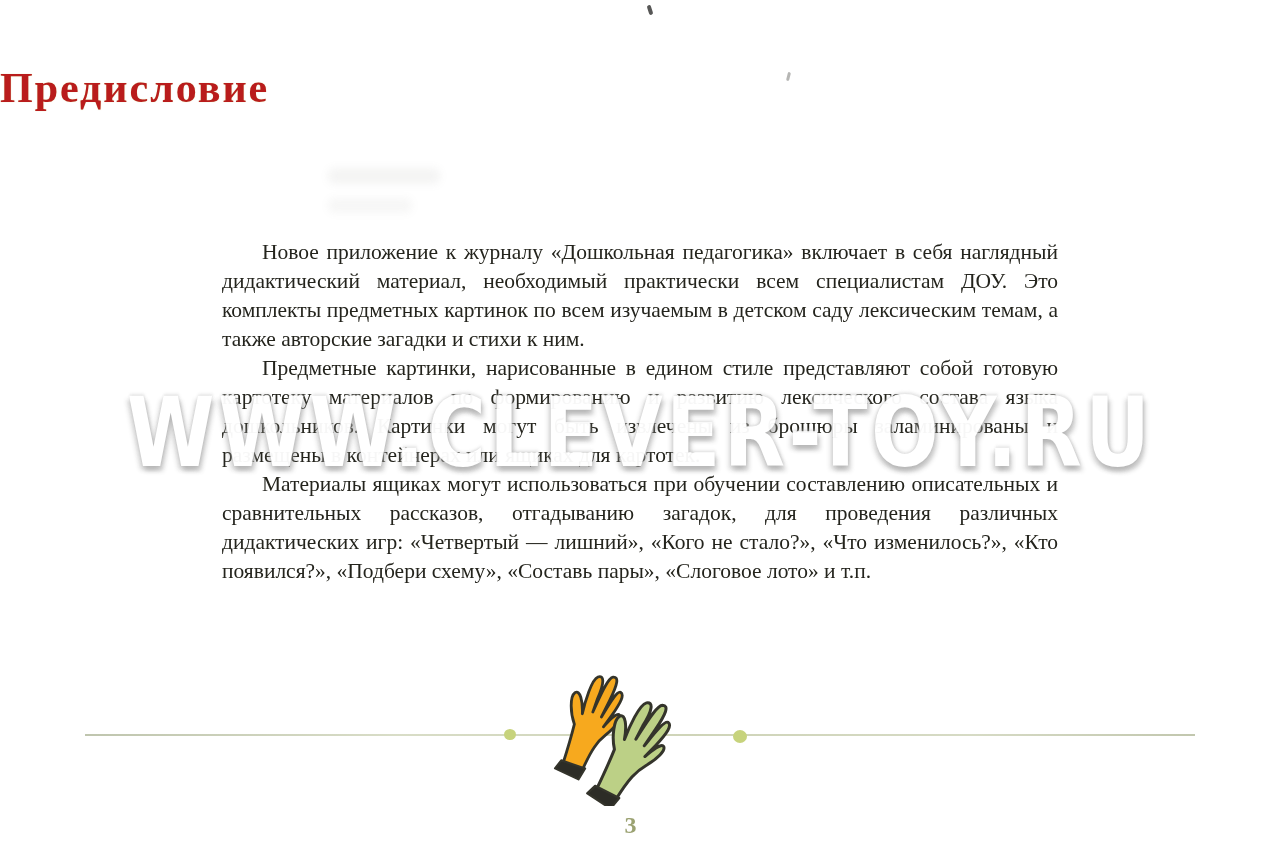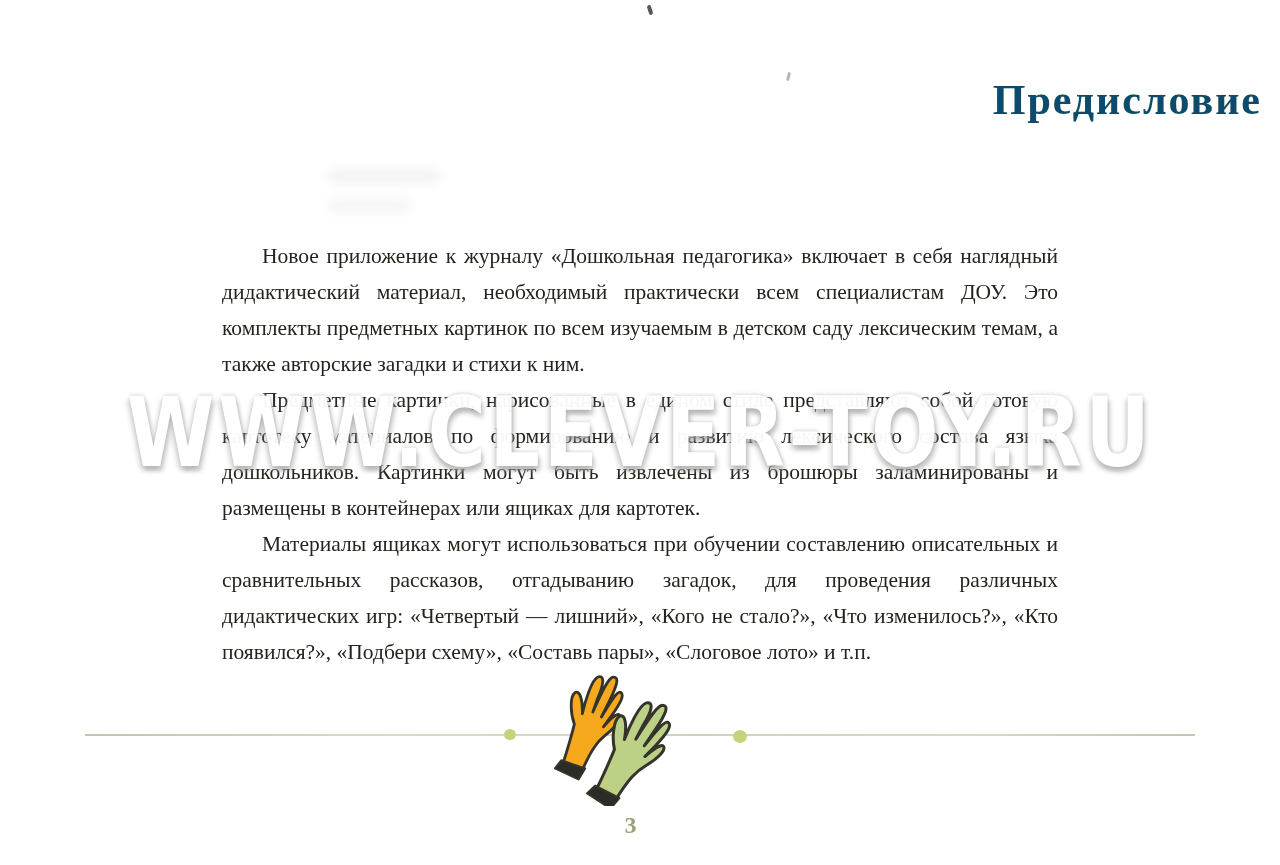--- a/index.html
+++ b/index.html
@@ -3,30 +3,30 @@
 <meta charset="utf-8">
 <style>
   * { margin:0; padding:0; box-sizing:border-box; }
   html,body { background:#ffffff; }
   .page {
     position:relative; width:1280px; height:865px;
     background:#ffffff; overflow:hidden;
     font-family:"Liberation Serif", serif;
   }
   .page-title {
-    position:absolute; top:76px; left:0; width:1262px;
-    text-align:right;
+    position:absolute; top:64px; left:0; width:1262px;
+    text-align:left;
     font-family:"Liberation Serif", serif;
     font-weight:bold; font-size:42px; letter-spacing:2px;
-    color:#0c4a6e;
+    color:#b91c1c;
     text-shadow:0 0 1px rgba(190,205,90,.6);
   }
   .body-text {
     position:absolute; left:222px; top:238px; width:836px;
-    font-size:21.5px; line-height:36px; font-weight:500;
+    font-size:21.5px; line-height:29px; font-weight:500;
     color:#24241d; text-align:justify;
     z-index:1;
   }
   .body-text p { margin:0; text-indent:40px; }
   .watermark {
     position:absolute; top:381px; left:0; width:100%;
     text-align:center; white-space:nowrap;
     font-family:"DejaVu Sans", sans-serif;
     font-weight:bold; font-size:96px; line-height:104px;
     letter-spacing:4px;

